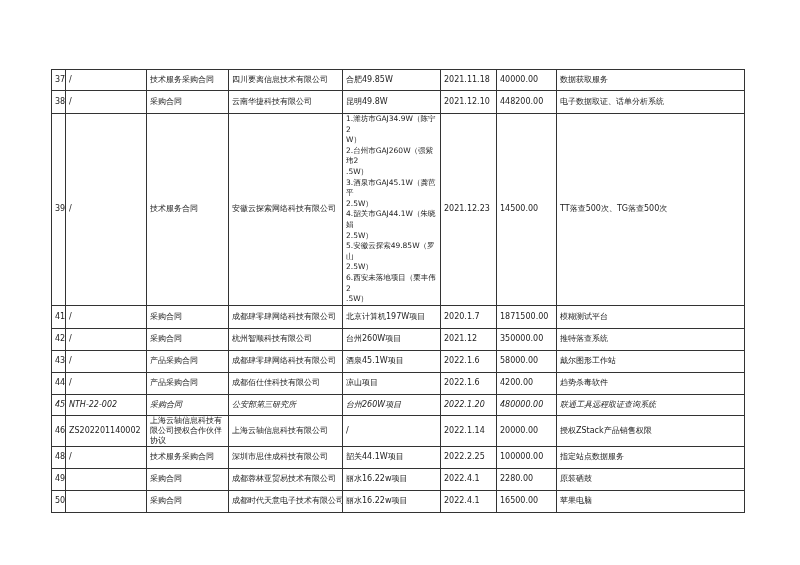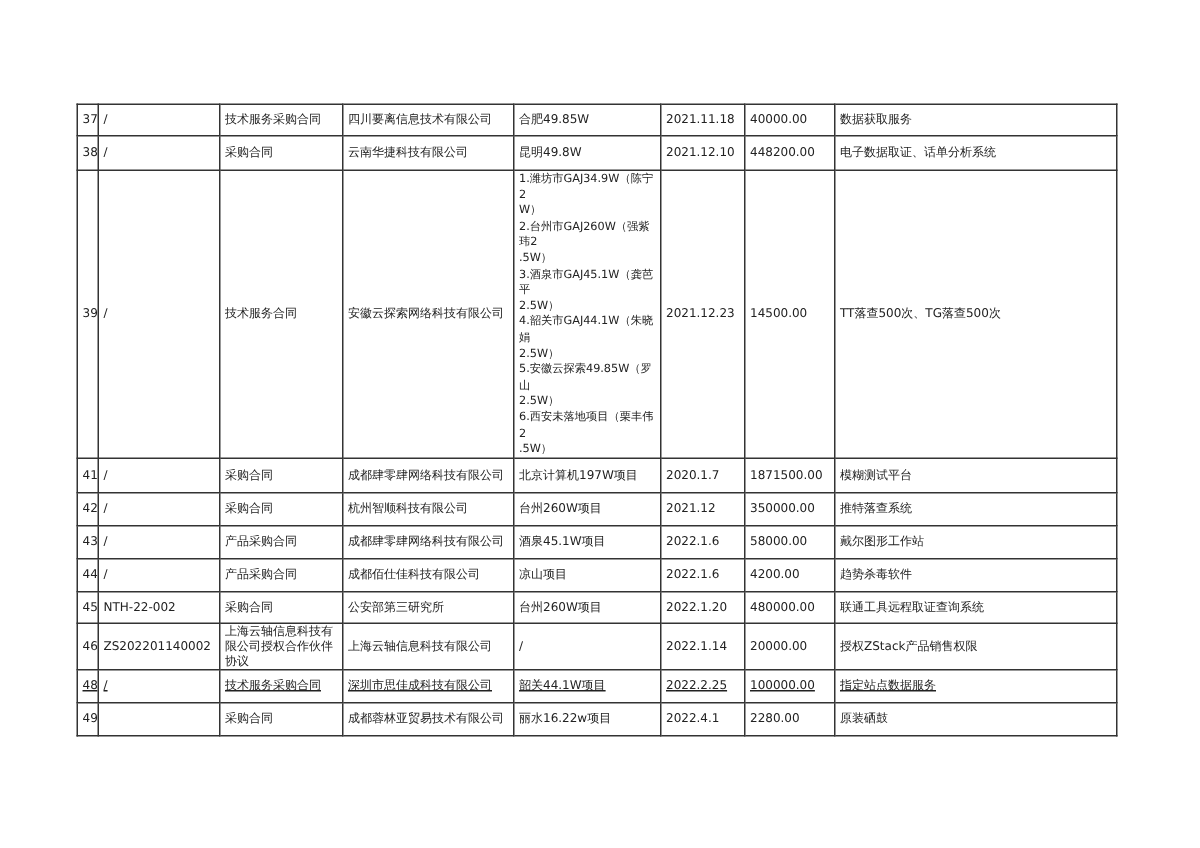--- a/index.html
+++ b/index.html
@@ -103,54 +103,64 @@
       <tr style="height: 22px; margin-left: 40px;">
         <td>44</td>
         <td class="wrap">/</td>
         <td class="wrap">产品采购合同</td>
         <td>成都佰仕佳科技有限公司</td>
         <td>凉山项目</td>
         <td>2022.1.6</td>
         <td>4200.00</td>
         <td>趋势杀毒软件</td>
       </tr>
-      <tr style="height: 21px;">
+      <tr style="height: 21px; font-style: italic;">
         <td>45</td>
         <td class="wrap">NTH-22-002</td>
         <td class="wrap">采购合同</td>
         <td>公安部第三研究所</td>
         <td>台州260W项目</td>
         <td>2022.1.20</td>
         <td>480000.00</td>
         <td>联通工具远程取证查询系统</td>
       </tr>
       <tr style="height: 24px;">
         <td>46</td>
         <td class="wrap">ZS202201140002</td>
         <td class="wrap">上海云轴信息科技有限公司授权合作伙伴协议</td>
         <td>上海云轴信息科技有限公司</td>
         <td>/</td>
         <td>2022.1.14</td>
         <td>20000.00</td>
         <td>授权ZStack产品销售权限</td>
       </tr>
-      <tr style="height: 22px; text-decoration: underline;">
+      <tr style="height: 22px;">
         <td>48</td>
         <td class="wrap">/</td>
         <td class="wrap">技术服务采购合同</td>
         <td>深圳市思佳成科技有限公司</td>
         <td>韶关44.1W项目</td>
         <td>2022.2.25</td>
         <td>100000.00</td>
         <td>指定站点数据服务</td>
       </tr>
       <tr style="height: 22px;">
         <td>49</td>
         <td class="wrap"></td>
         <td class="wrap">采购合同</td>
         <td>成都蓉林亚贸易技术有限公司</td>
         <td>丽水16.22w项目</td>
         <td>2022.4.1</td>
         <td>2280.00</td>
         <td>原装硒鼓</td>
       </tr>
+      <tr style="height: 22px;">
+        <td>50</td>
+        <td class="wrap"></td>
+        <td class="wrap">采购合同</td>
+        <td>成都时代天意电子技术有限公司</td>
+        <td>丽水16.22w项目</td>
+        <td>2022.4.1</td>
+        <td>16500.00</td>
+        <td>苹果电脑</td>
+      </tr>
     </tbody>
 </table>
 
 </body></html>

